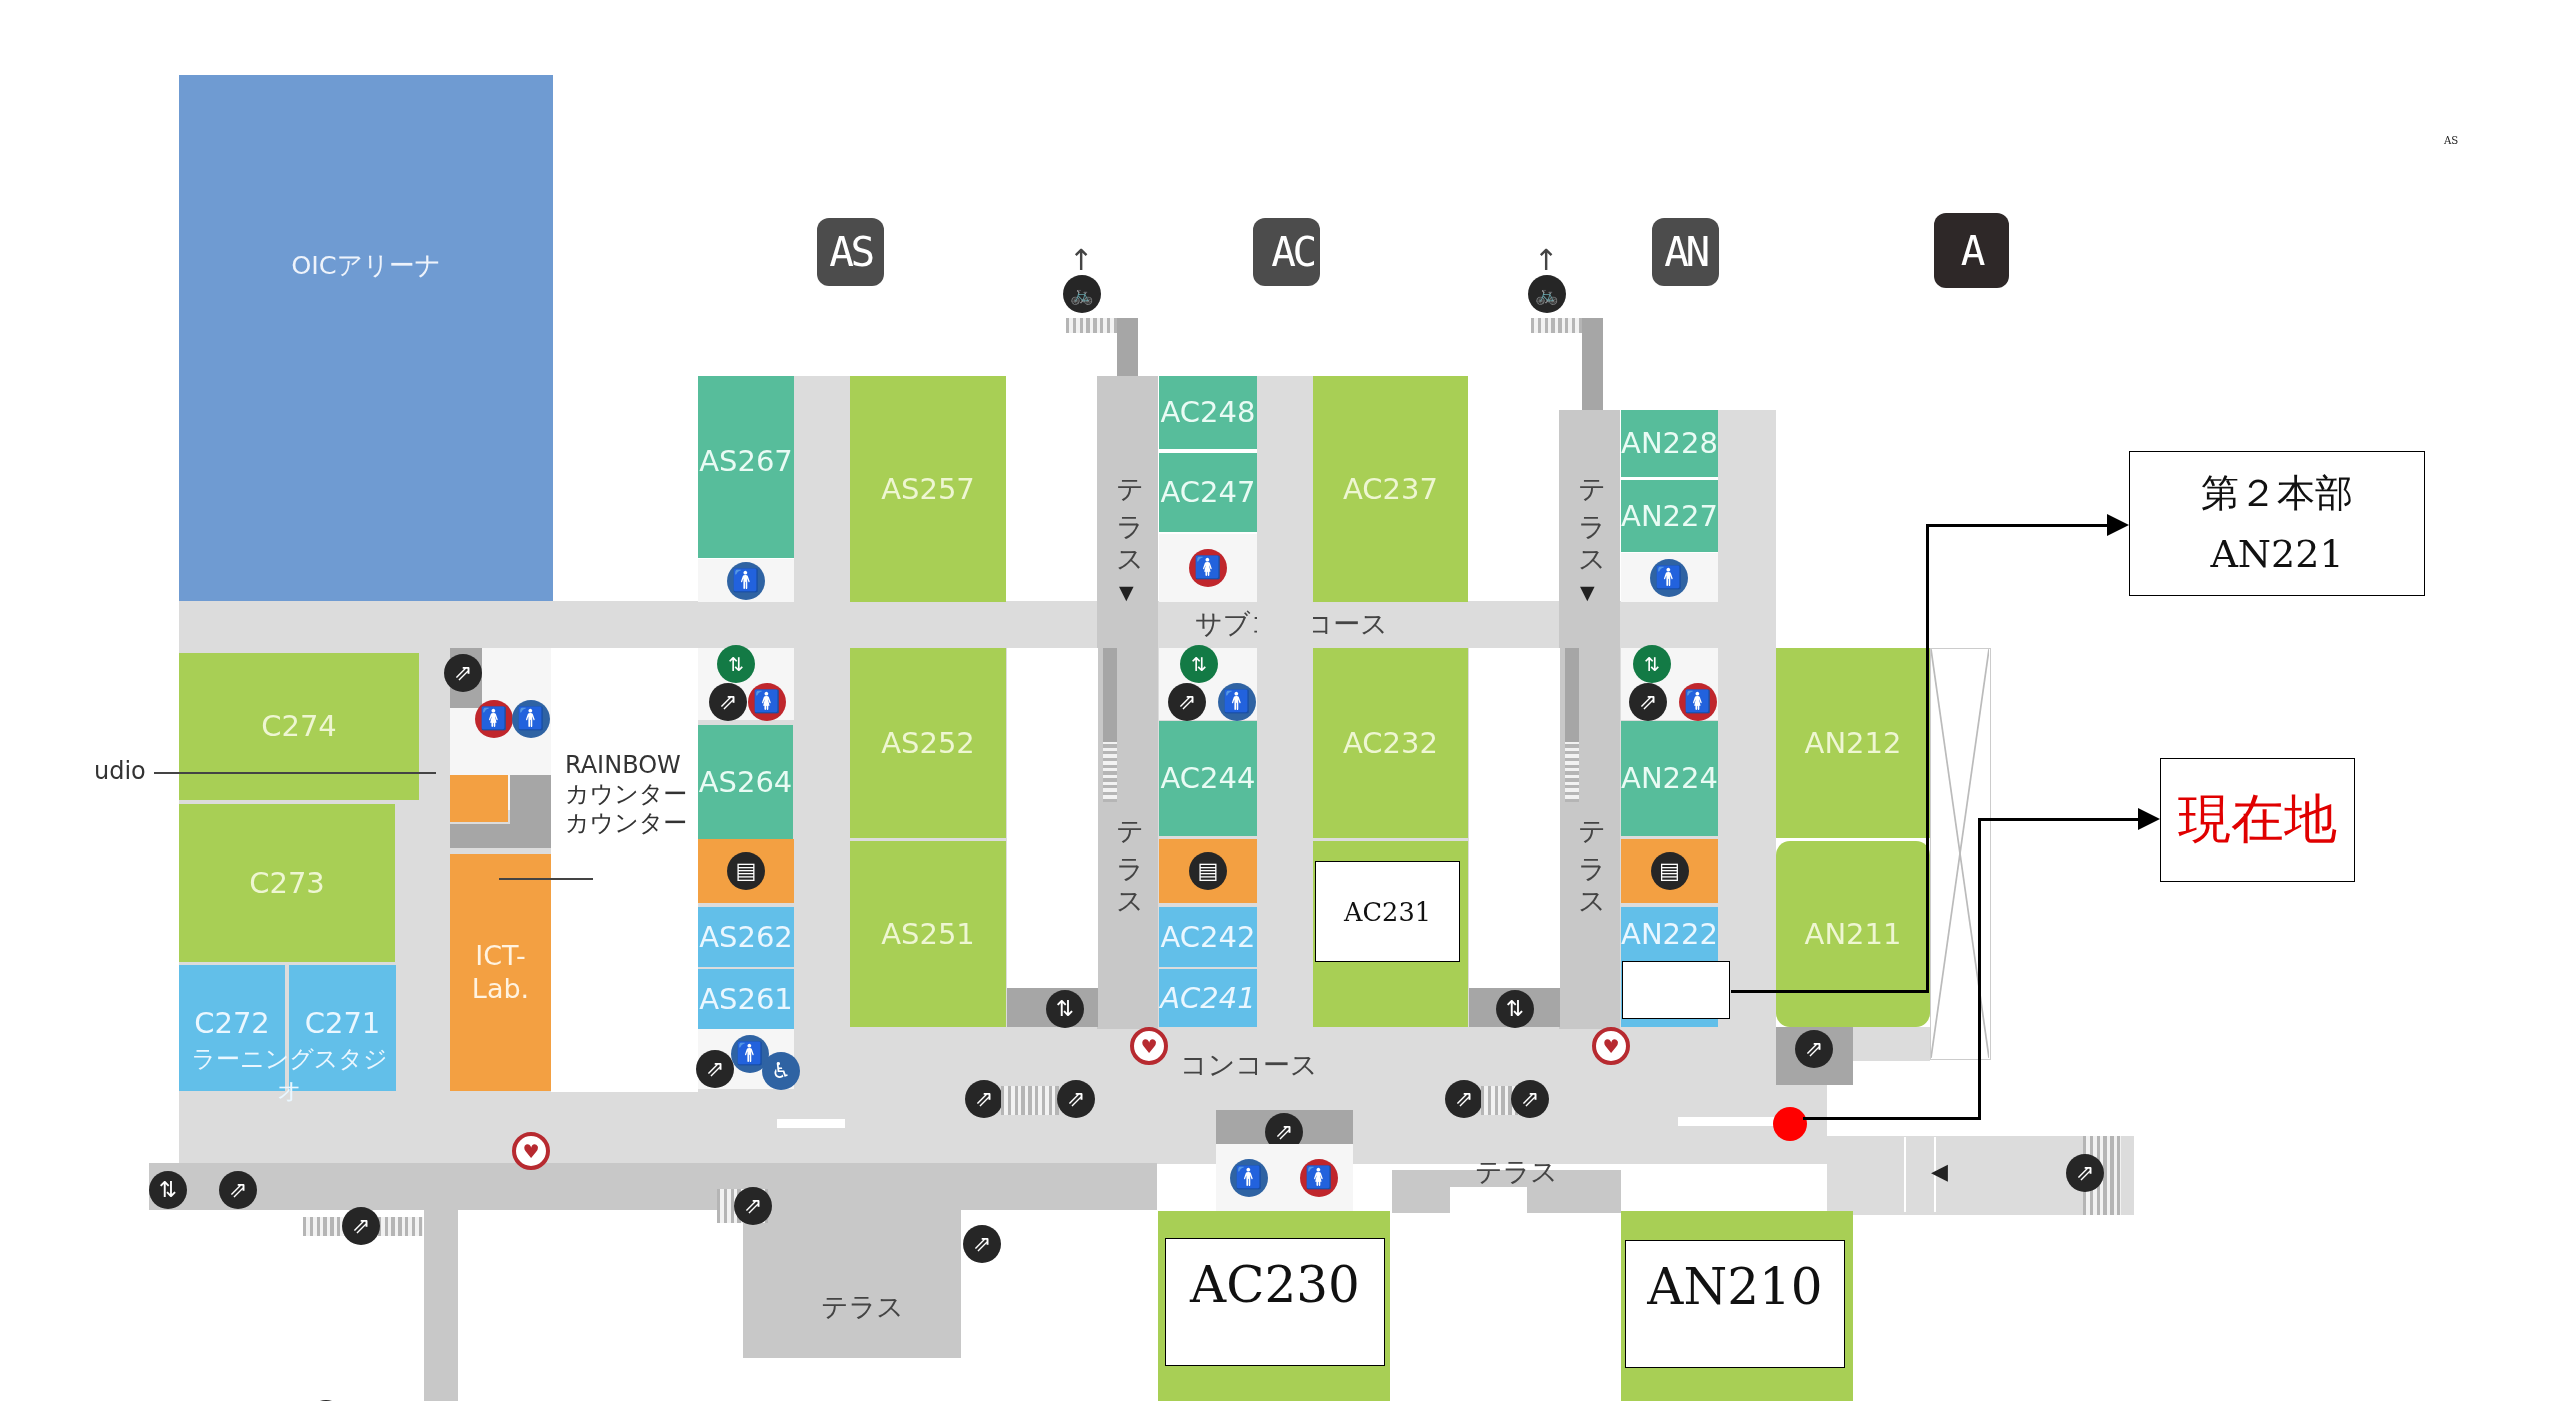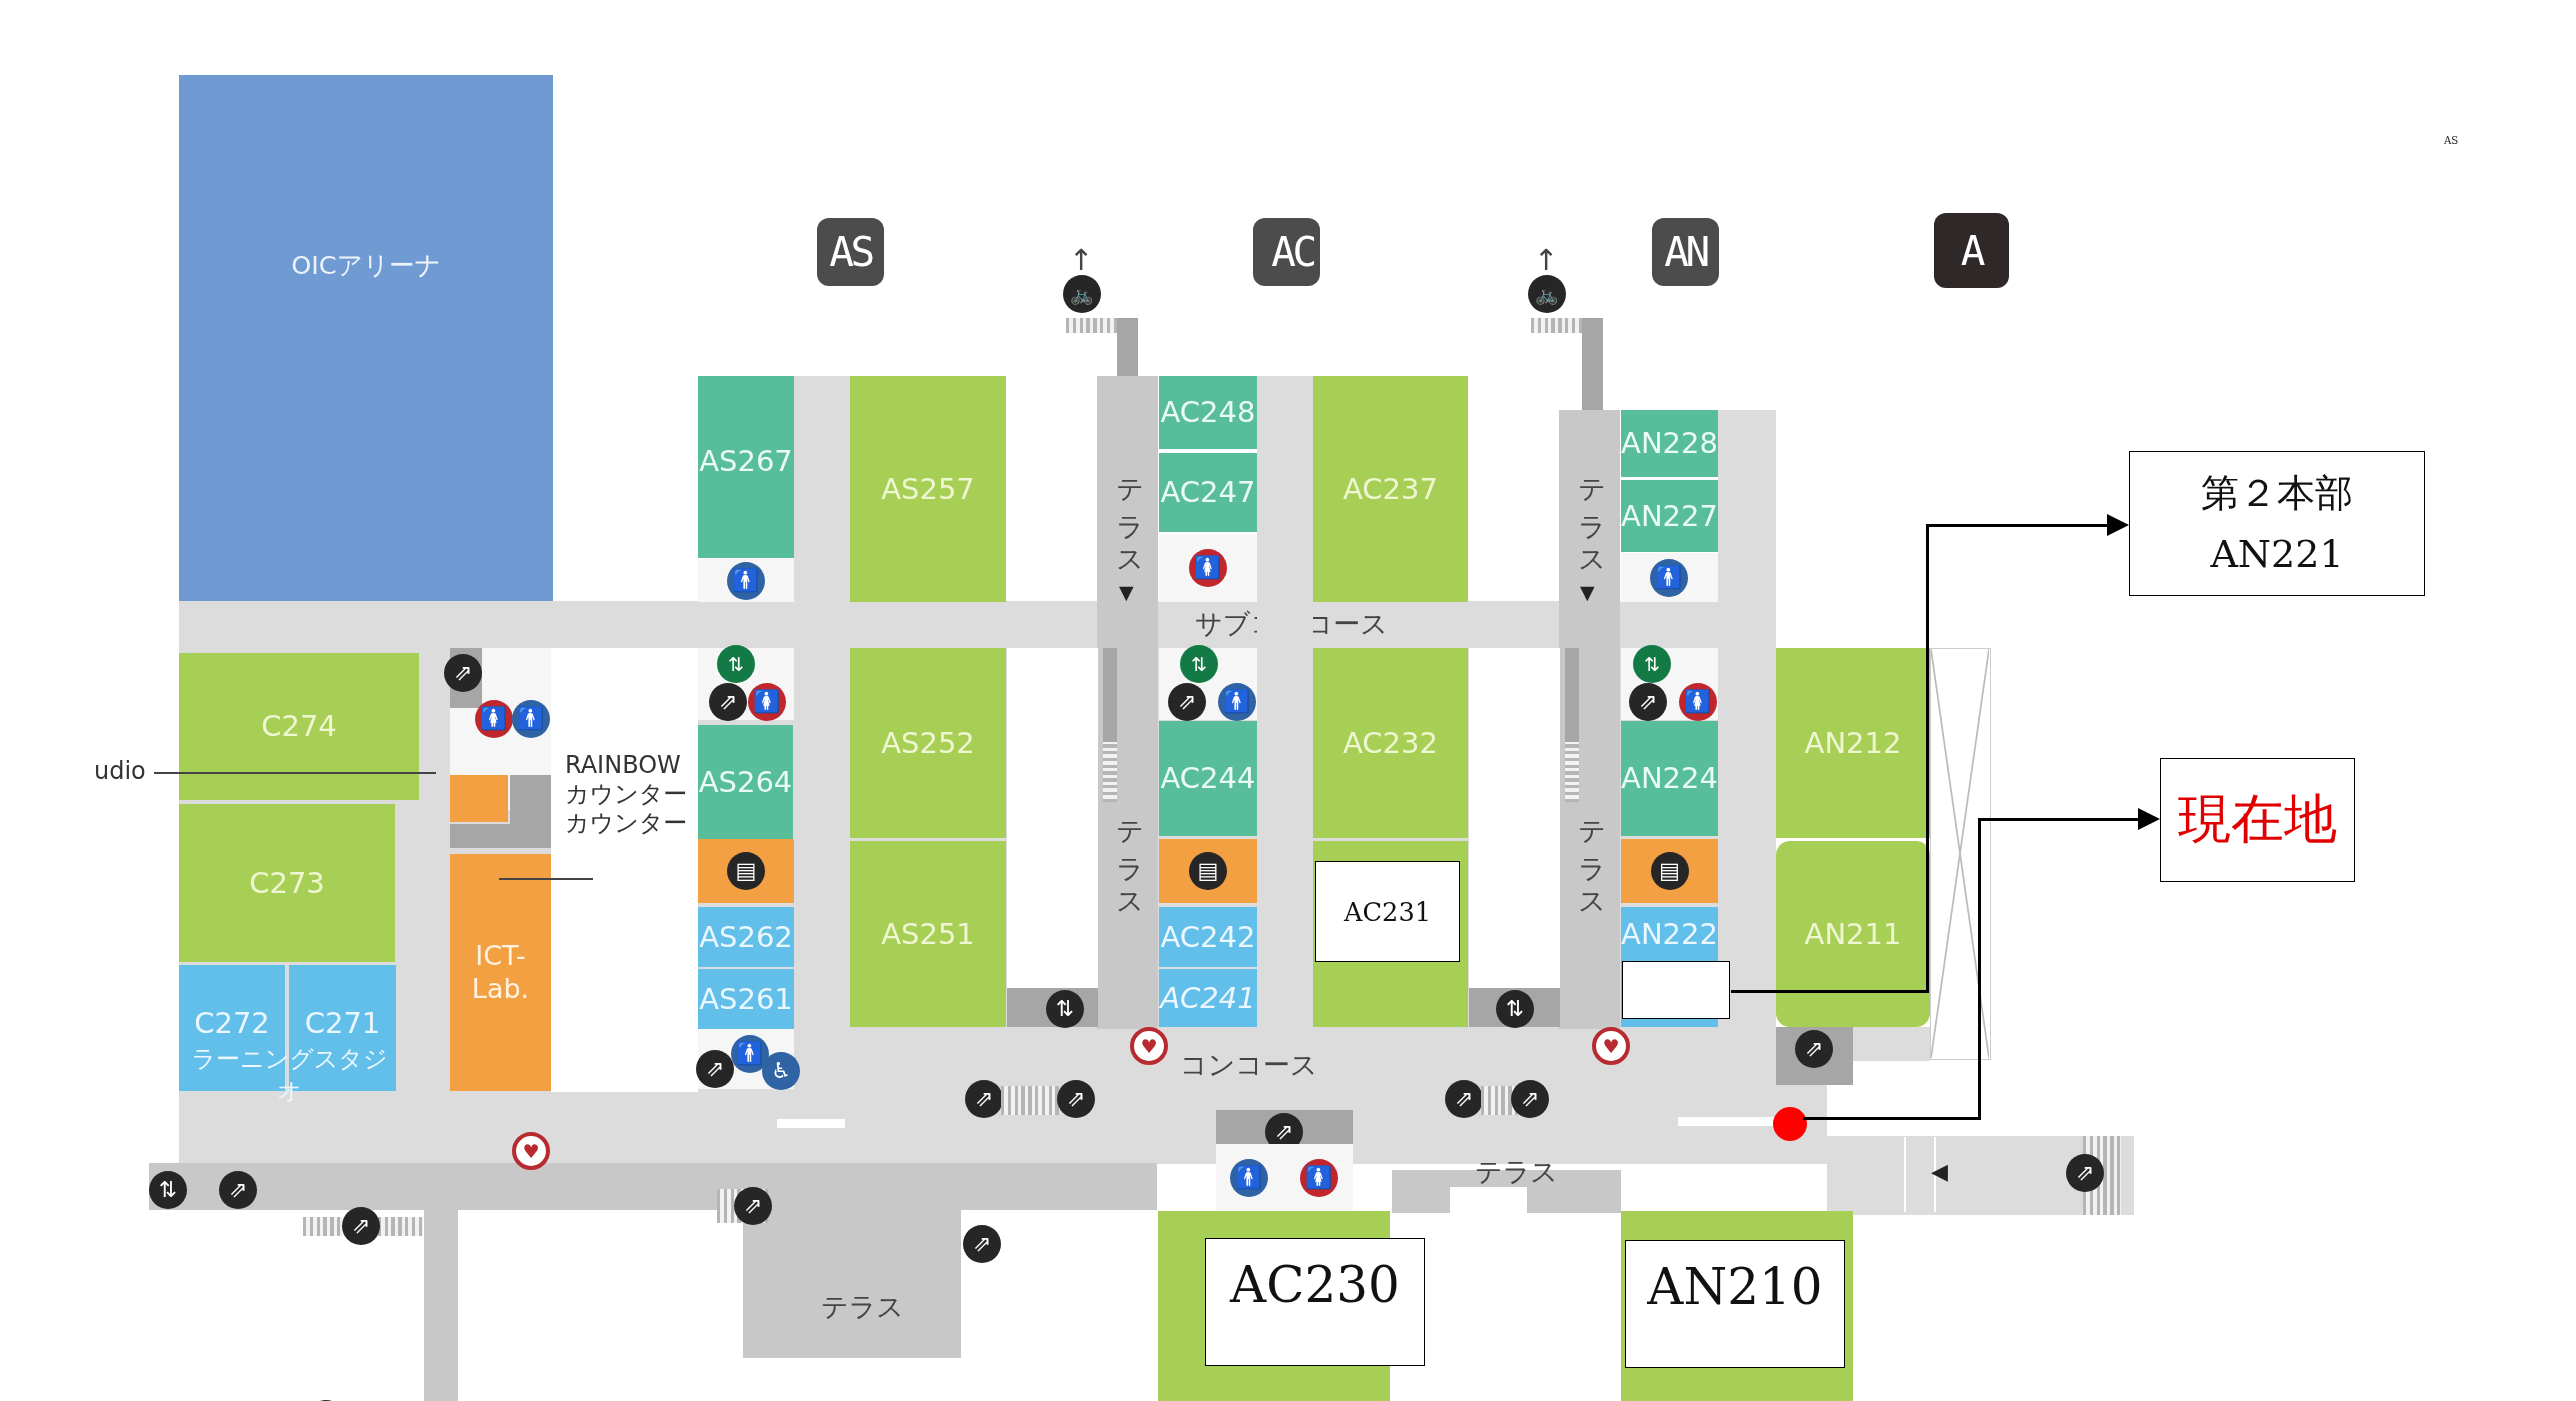--- a/index.html
+++ b/index.html
@@ -294,21 +294,21 @@
 <div class="abs icon black" style="left:734px;top:1187px;">⇗</div>
 <div class="abs icon black" style="left:963px;top:1225px;">⇗</div>
 <div class="abs icon black" style="left:307px;top:1400px;">⇗</div>
 
 <div class="abs room green" style="left:1158px;top:1211px;width:232px;height:190px;"></div>
 <div class="abs room green" style="left:1621px;top:1211px;width:232px;height:190px;"></div>
 
 <div class="abs callout" style="left:1315px;top:861px;width:145px;height:101px;font-size:25.6px;">
   <span>AC231</span>
 </div>
-<div class="abs callout" style="left:1165px;top:1238px;width:220px;height:128px;font-size:50px;margin-left:40px;">
+<div class="abs callout" style="left:1165px;top:1238px;width:220px;height:128px;font-size:50px;">
   <span style="margin-top:-34px;">AC230</span>
 </div>
 <div class="abs callout" style="left:1625px;top:1240px;width:220px;height:128px;font-size:50px;">
   <span style="margin-top:-34px;">AN210</span>
 </div>
 
 <div class="abs callout" style="left:2129px;top:451px;width:296px;height:145px;font-size:38px;line-height:1.6;">
   <span>第２本部</span>
   <span>AN221</span>
 </div>

